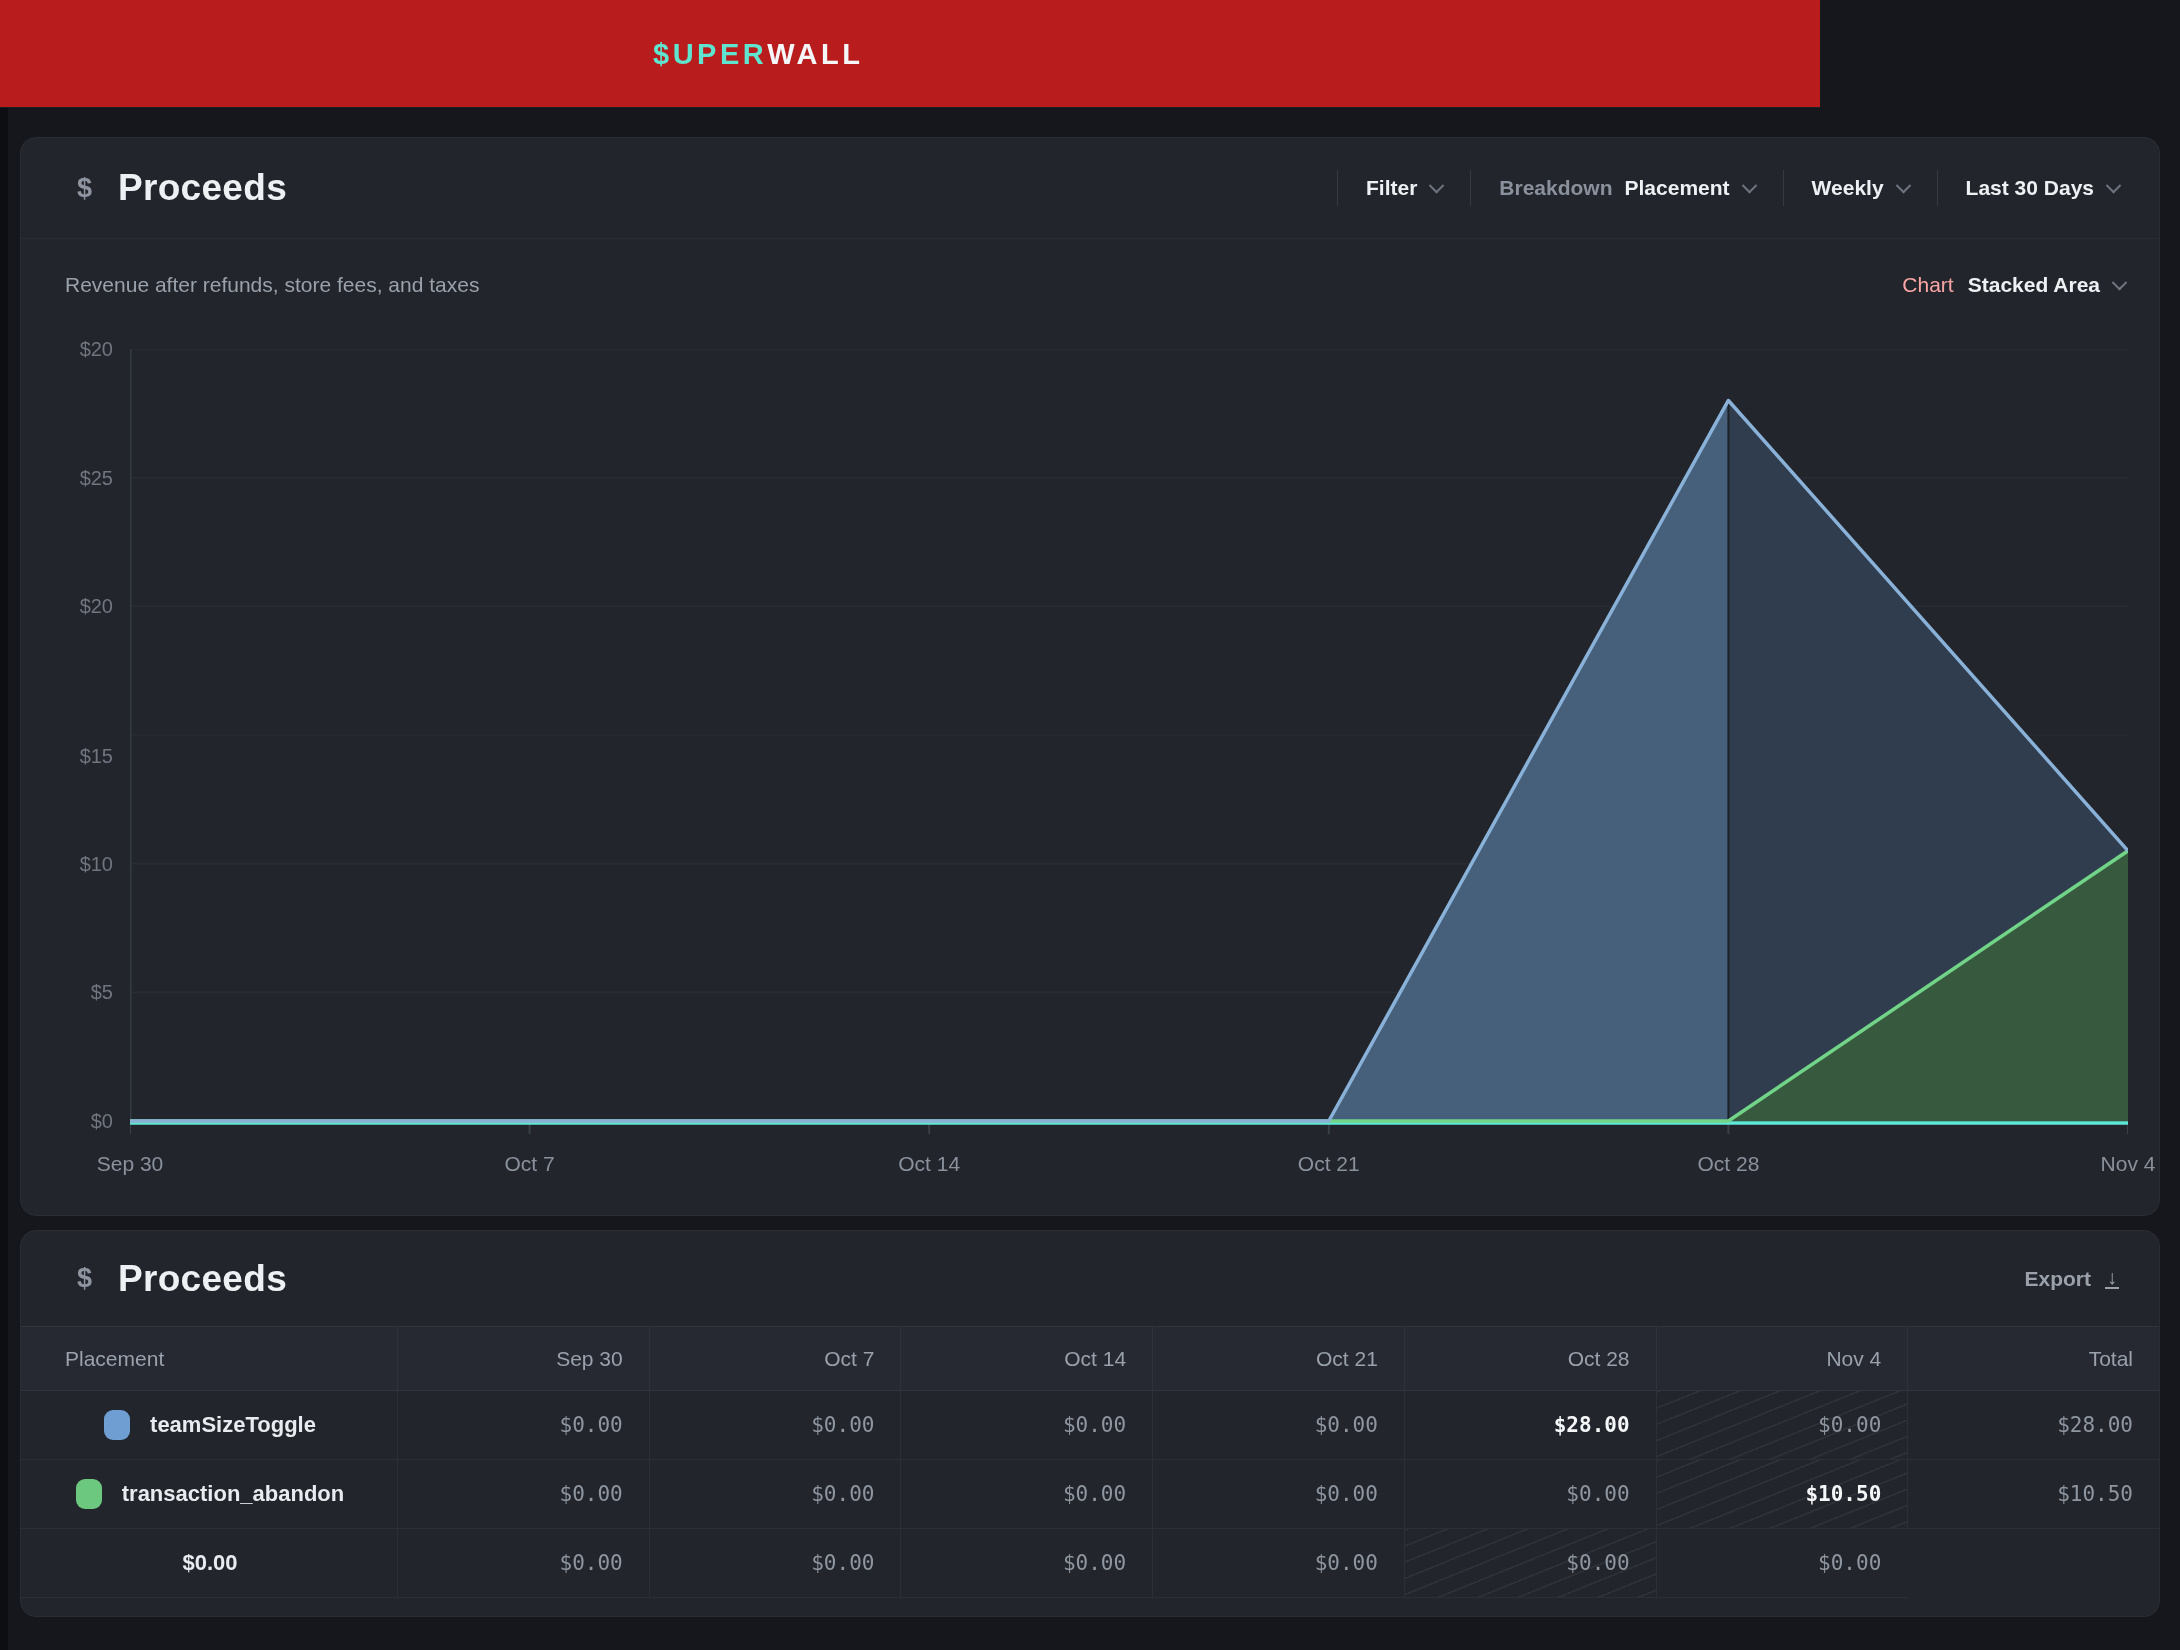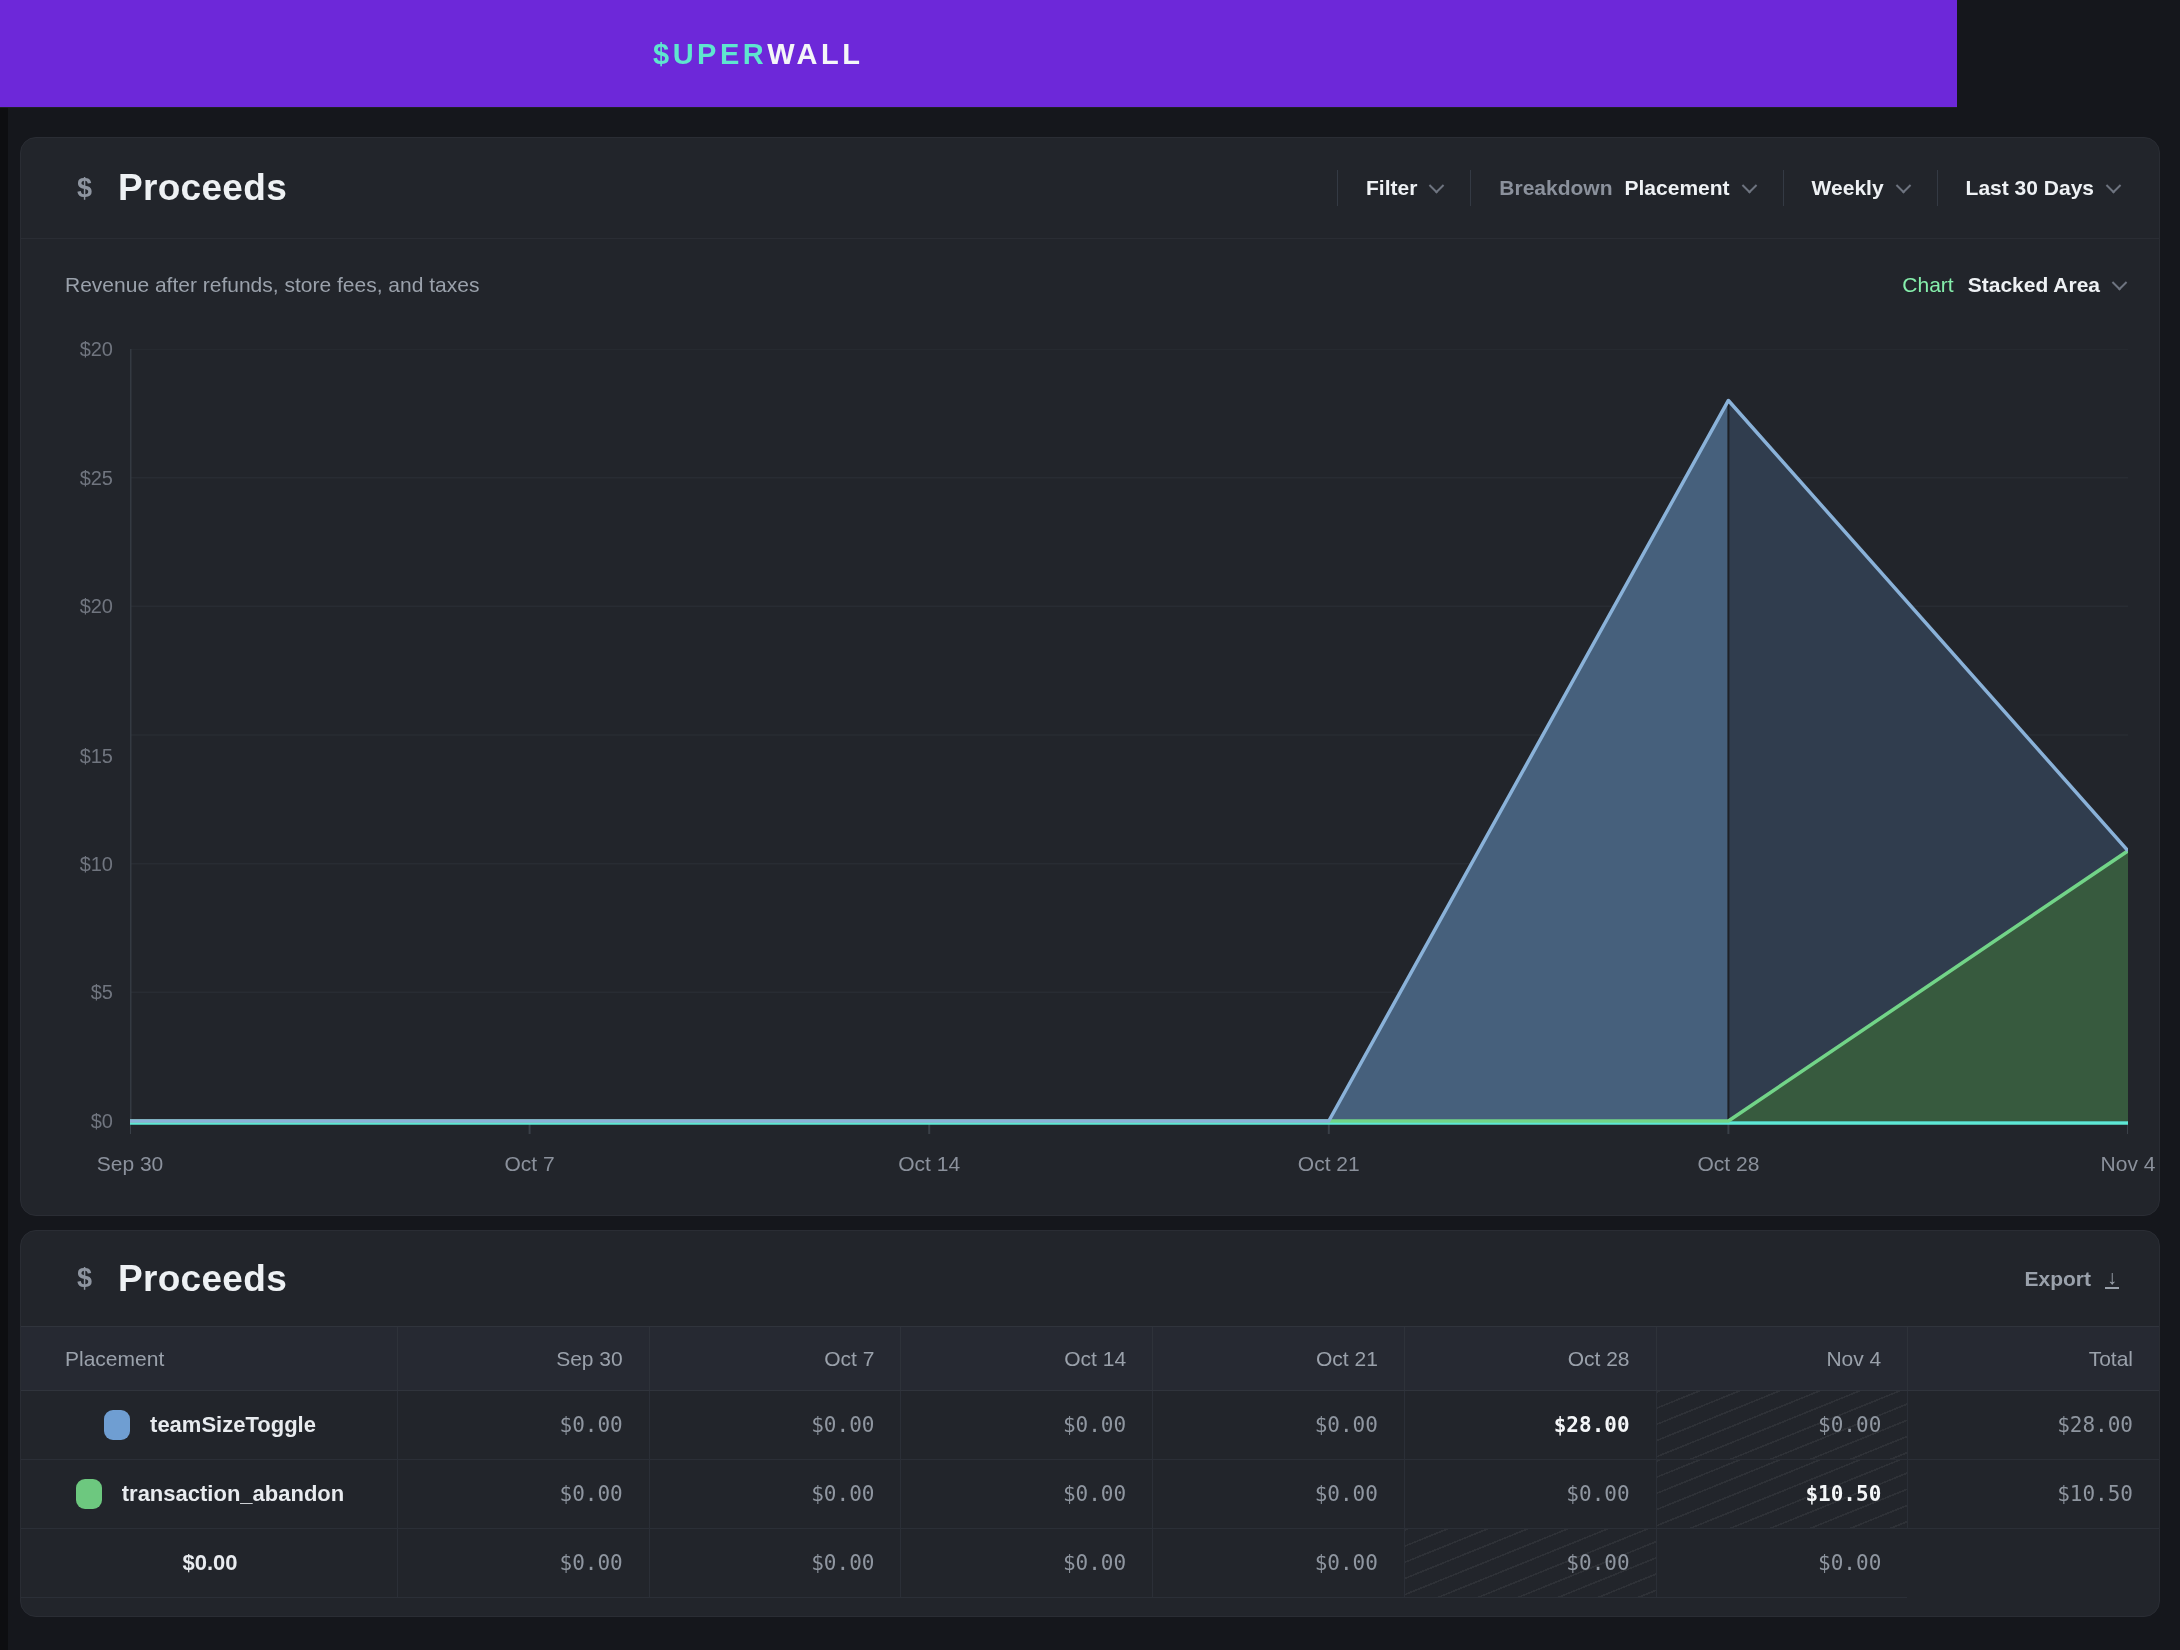--- a/index.html
+++ b/index.html
@@ -4,22 +4,22 @@
 <style>
   * { margin:0; padding:0; box-sizing:border-box; }
   html,body { width:2180px; height:1650px; }
   body {
     background:#15171c;
     font-family:"Liberation Sans", sans-serif;
     position:relative; overflow:hidden;
     -webkit-font-smoothing:antialiased;
   }
   
-  .topbar { position:absolute; left:0; top:0; width:1957px; height:108px;
-    background:#6d28d9; border-bottom:1px solid #1e2025; }
+  .topbar { position:absolute; left:0; top:0; width:1820px; height:108px;
+    background:#b91c1c; border-bottom:1px solid #1e2025; }
   .logo { position:absolute; left:653px; top:0; height:108px; display:flex; align-items:center;
     font-size:29px; font-weight:800; letter-spacing:3.5px; }
   .logo .lp { color:#5fe5cf; }
   .logo .ls { color:#f4f6f8; }
   .edge-strip { position:absolute; left:0; top:108px; width:8px; height:1542px; background:#0d0e11; }
 
   
   .card { position:absolute; left:20px; width:2140px; background:#22252b;
     border:1px solid #2a2d34; border-radius:16px; }
   .card.chart-card { top:137px; height:1079px; }
@@ -40,21 +40,21 @@
   .ctrl .muted { color:#8b919c; font-weight:700; margin-right:12px; }
   .chev { display:inline-block; width:11px; height:11px;
     border-right:2.2px solid #6e7480; border-bottom:2.2px solid #6e7480;
     transform:rotate(45deg) translate(-2px,-2px); margin-left:14px; }
 
   
   .sub-row { height:92px; display:flex; align-items:center; padding:0 34px 0 44px; }
   .subtitle { color:#9aa1ab; font-size:21px; }
   .chart-type { margin-left:auto; display:flex; align-items:center; cursor:pointer;
     font-size:21px; font-weight:600; color:#eef1f4; }
-  .chart-type .muted { color:#86efac; font-weight:500; margin-right:14px; }
+  .chart-type .muted { color:#fca5a5; font-weight:500; margin-right:14px; }
 
   
   .plot-wrap { position:absolute; left:109px; top:211px; width:1998px; height:790px; }
   .y-label { position:absolute; left:14px; width:78px; height:28px; text-align:right;
     color:#70757f; font-size:20px; line-height:28px; }
   .x-label { position:absolute; top:1014px; width:140px; margin-left:-70px; text-align:center;
     color:#8b919c; font-size:21px; }
 
   
   .export-btn { margin-left:auto; display:flex; align-items:center; gap:14px;

